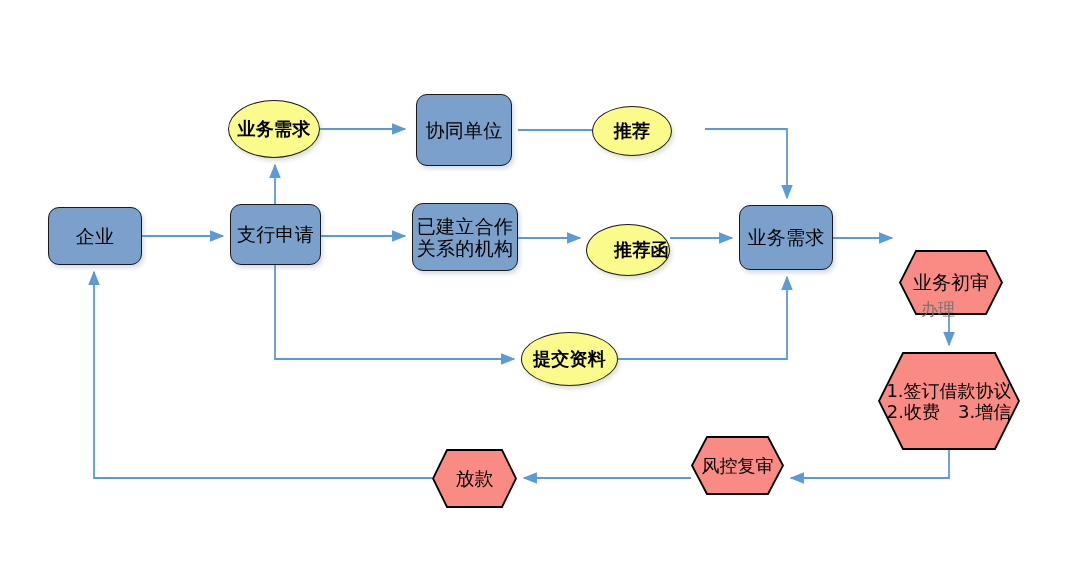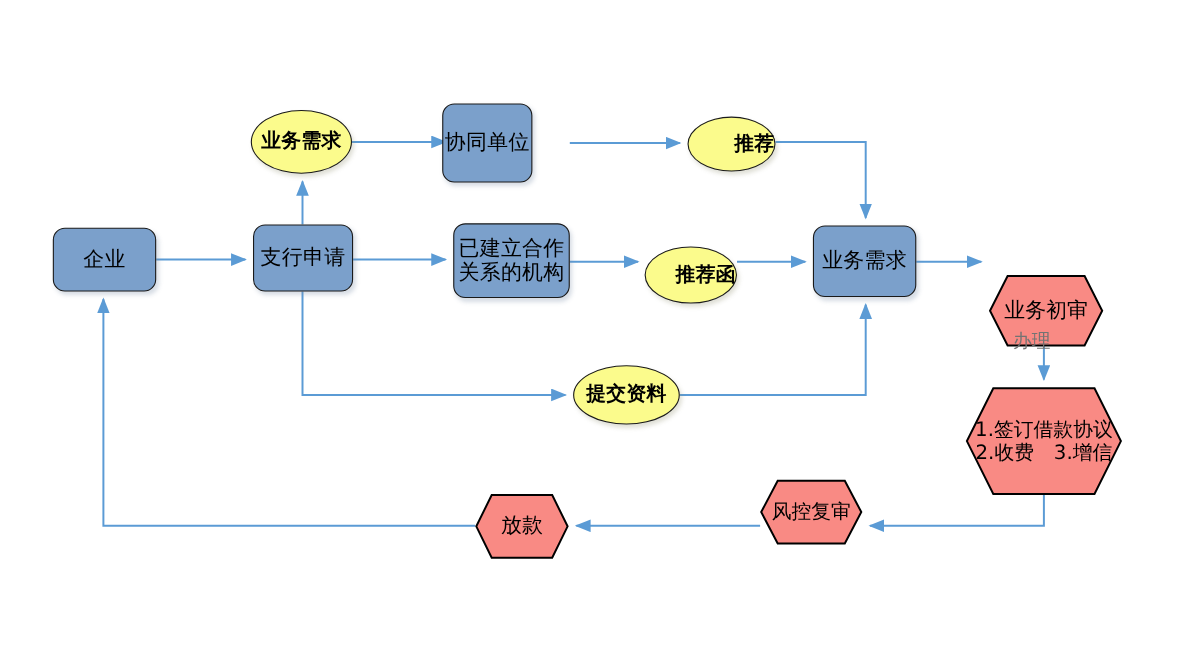--- a/index.html
+++ b/index.html
@@ -144,30 +144,30 @@
   </div>
 
   <div class="node box fs19" style="left:230px; top:204px; width:91px; height:61px;">
     <span class="label">支行申请</span>
   </div>
 
   <div class="node ellipse fs18" style="left:228px; top:100px; width:92px; height:58px;">
     <span class="label">业务需求</span>
   </div>
 
-  <div class="node box fs19" style="left:402px; top:94px; width:82px; height:72px;font-family:Liberation Mono, monospace;">
+  <div class="node box fs19" style="left:416px; top:94px; width:96px; height:72px;">
     <span class="label">协同单位</span>
   </div>
 
   <div class="node box fs19" style="left:412px; top:203px; width:106px; height:68px;">
     <span class="label">已建立合作
 关系的机构</span>
   </div>
 
-  <div class="node ellipse fs18" style="left:625px; top:106px; width:80px; height:50px;justify-content:flex-end;">
+  <div class="node ellipse fs18" style="left:592px; top:106px; width:80px; height:50px;">
     <span class="label">推荐</span>
   </div>
 
   <div class="node ellipse fs18" style="left:586px; top:224px; width:84px; height:52px;justify-content:flex-end;">
     <span class="label">推荐函</span>
   </div>
 
   <div class="node ellipse fs18" style="left:521px; top:332px; width:97px; height:54px;">
     <span class="label">提交资料</span>
   </div>

